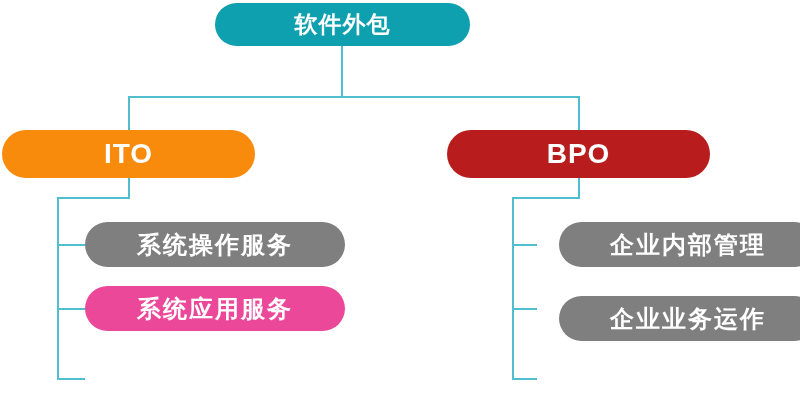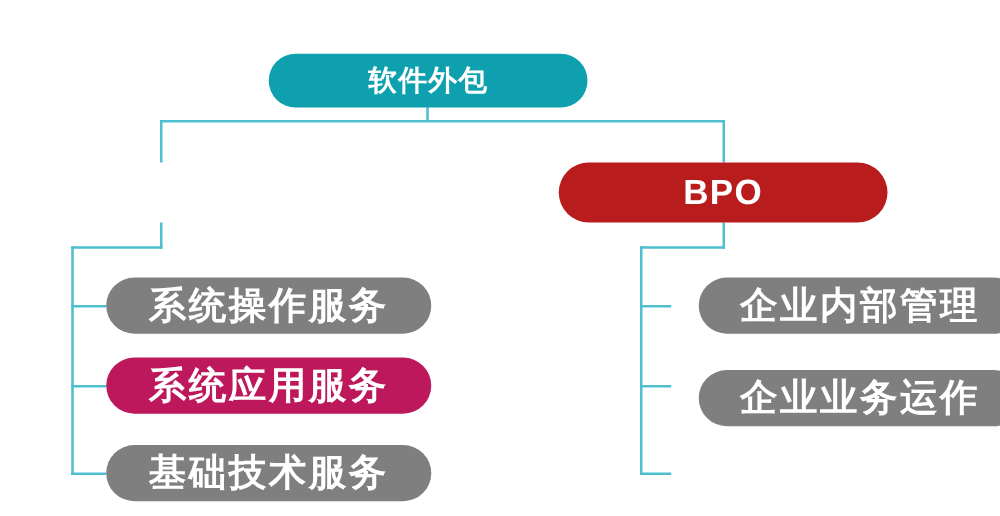--- a/index.html
+++ b/index.html
@@ -20,21 +20,21 @@
   .node-root{
     left:215px;top:3px;width:255px;height:43px;
     border-radius:22px;font-size:23px;letter-spacing:1px;
   }
   .node-branch{
     height:48px;border-radius:24px;font-size:28px;letter-spacing:1px;top:130px;
   }
   .node-ito{left:2px;width:253px;}
   .node-bpo{left:447px;width:263px;}
   .node-leaf{
-    height:45px;border-radius:23px;font-size:30px;letter-spacing:2px;
+    height:45px;border-radius:23px;font-size:24px;letter-spacing:2px;
   }
   .leaf-l{left:85px;width:260px;}
   .leaf-r{left:559px;width:258px;}
   .row1{top:222px;}
   .row2{top:286px;}
   .row3{top:356px;}
   .line{position:absolute;}
 </style>
 </head>
 <body>
@@ -53,29 +53,29 @@
   <div class="line" style="left: 57px; top: 308px; width: 28px; height: 2px; background-color: rgb(79, 191, 208);"></div>
   <div class="line" style="left: 57px; top: 378px; width: 28px; height: 2px; background-color: rgb(79, 191, 208);"></div>
 
   <div class="line" style="left: 578px; top: 178px; width: 2px; height: 21px; background-color: rgb(79, 191, 208);"></div>
   <div class="line" style="left: 512px; top: 197px; width: 68px; height: 2px; background-color: rgb(79, 191, 208);"></div>
   <div class="line" style="left: 512px; top: 197px; width: 2px; height: 183px; background-color: rgb(79, 191, 208);"></div>
   <div class="line" style="left: 512px; top: 244px; width: 25px; height: 2px; background-color: rgb(79, 191, 208);"></div>
   <div class="line" style="left: 512px; top: 308px; width: 25px; height: 2px; background-color: rgb(79, 191, 208);"></div>
   <div class="line" style="left: 512px; top: 378px; width: 25px; height: 2px; background-color: rgb(79, 191, 208);"></div>
 
-  <div class="node node-root" style="background-color: rgb(14, 160, 174); margin-top: 40px;">软件外包</div>
+  <div class="node node-root" style="background-color: rgb(14, 160, 174);">软件外包</div>
 
+  <div class="node node-branch node-ito" style="background-color: rgb(249, 139, 12);">ITO</div>
 
   <div class="node node-branch node-bpo" style="background-color: #b91c1c;">BPO</div>
 
   <div class="node node-leaf leaf-l row1" style="background-color: rgb(127, 127, 127);">系统操作服务</div>
 
-  <div class="node node-leaf leaf-l row2" style="background-color: #be185d;">系统应用服务</div>
+  <div class="node node-leaf leaf-l row2" style="background-color: #ec4899;">系统应用服务</div>
 
-  <div class="node node-leaf leaf-l row3" style="background-color: rgb(127, 127, 127);">基础技术服务</div>
 
   <div class="node node-leaf leaf-r row1" style="background-color: rgb(127, 127, 127);">企业内部管理</div>
 
   <div class="node node-leaf leaf-r row2" style="background-color: rgb(127, 127, 127); margin-top: 10px;">企业业务运作</div>
 
 
 </div>
 
 </body></html>

